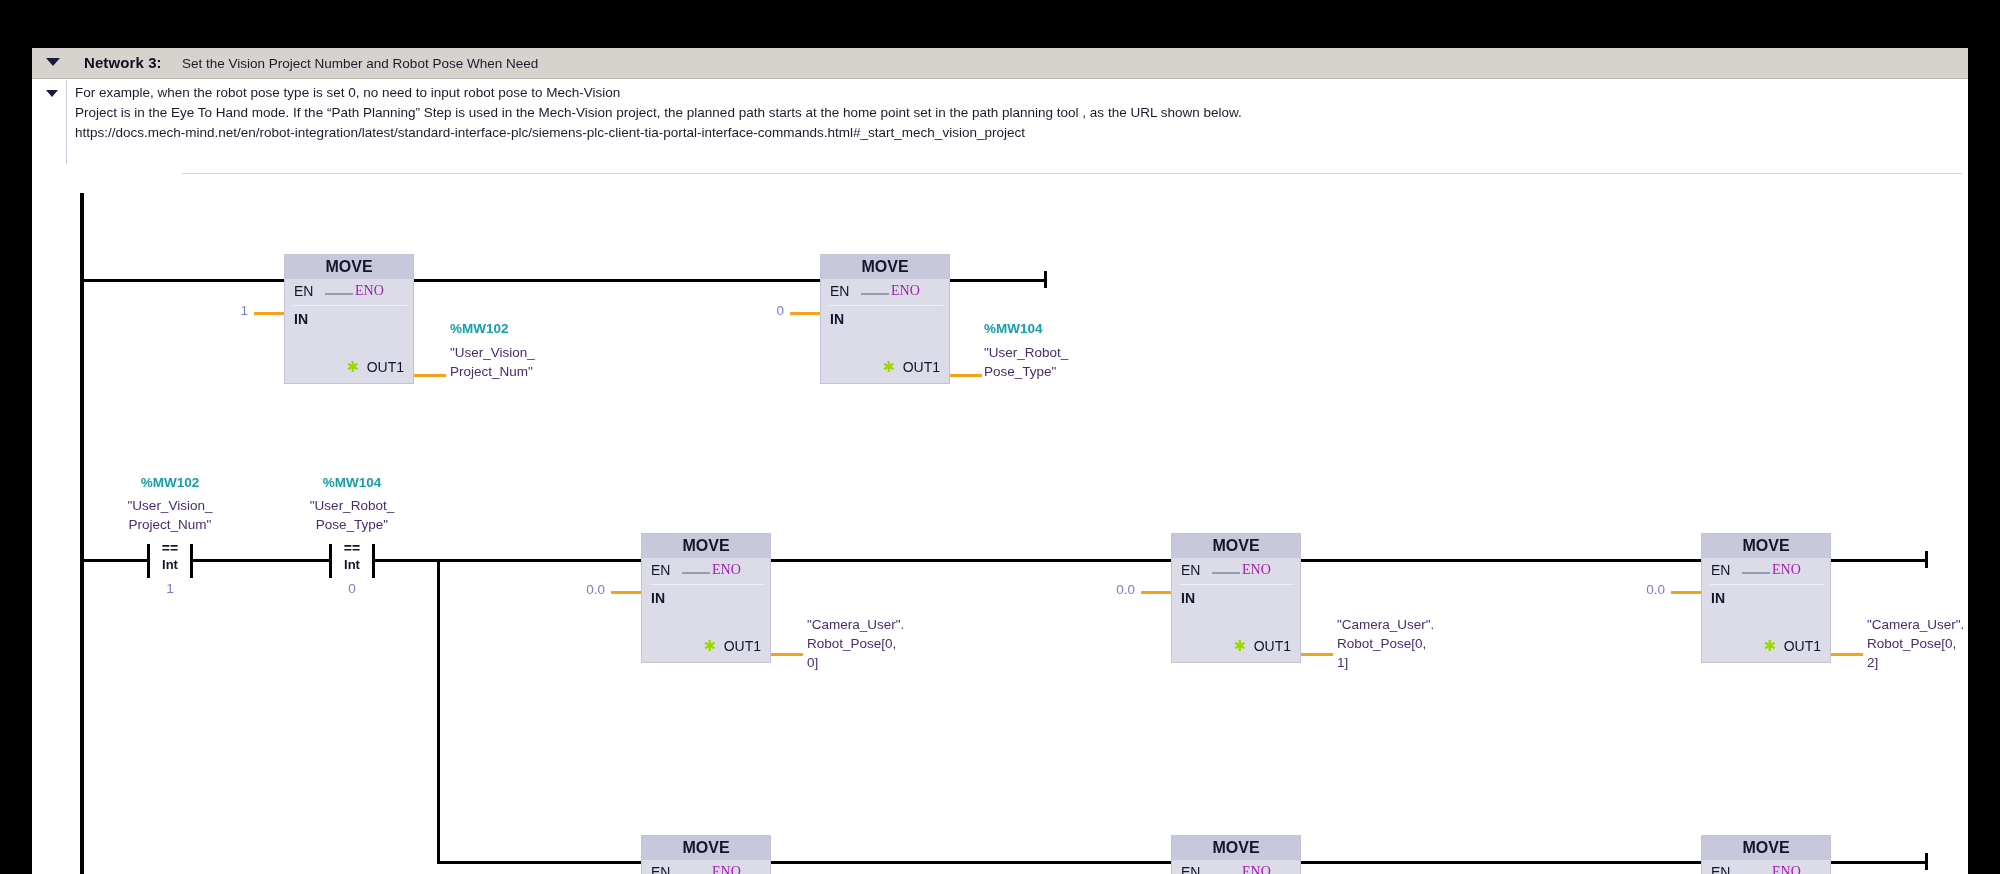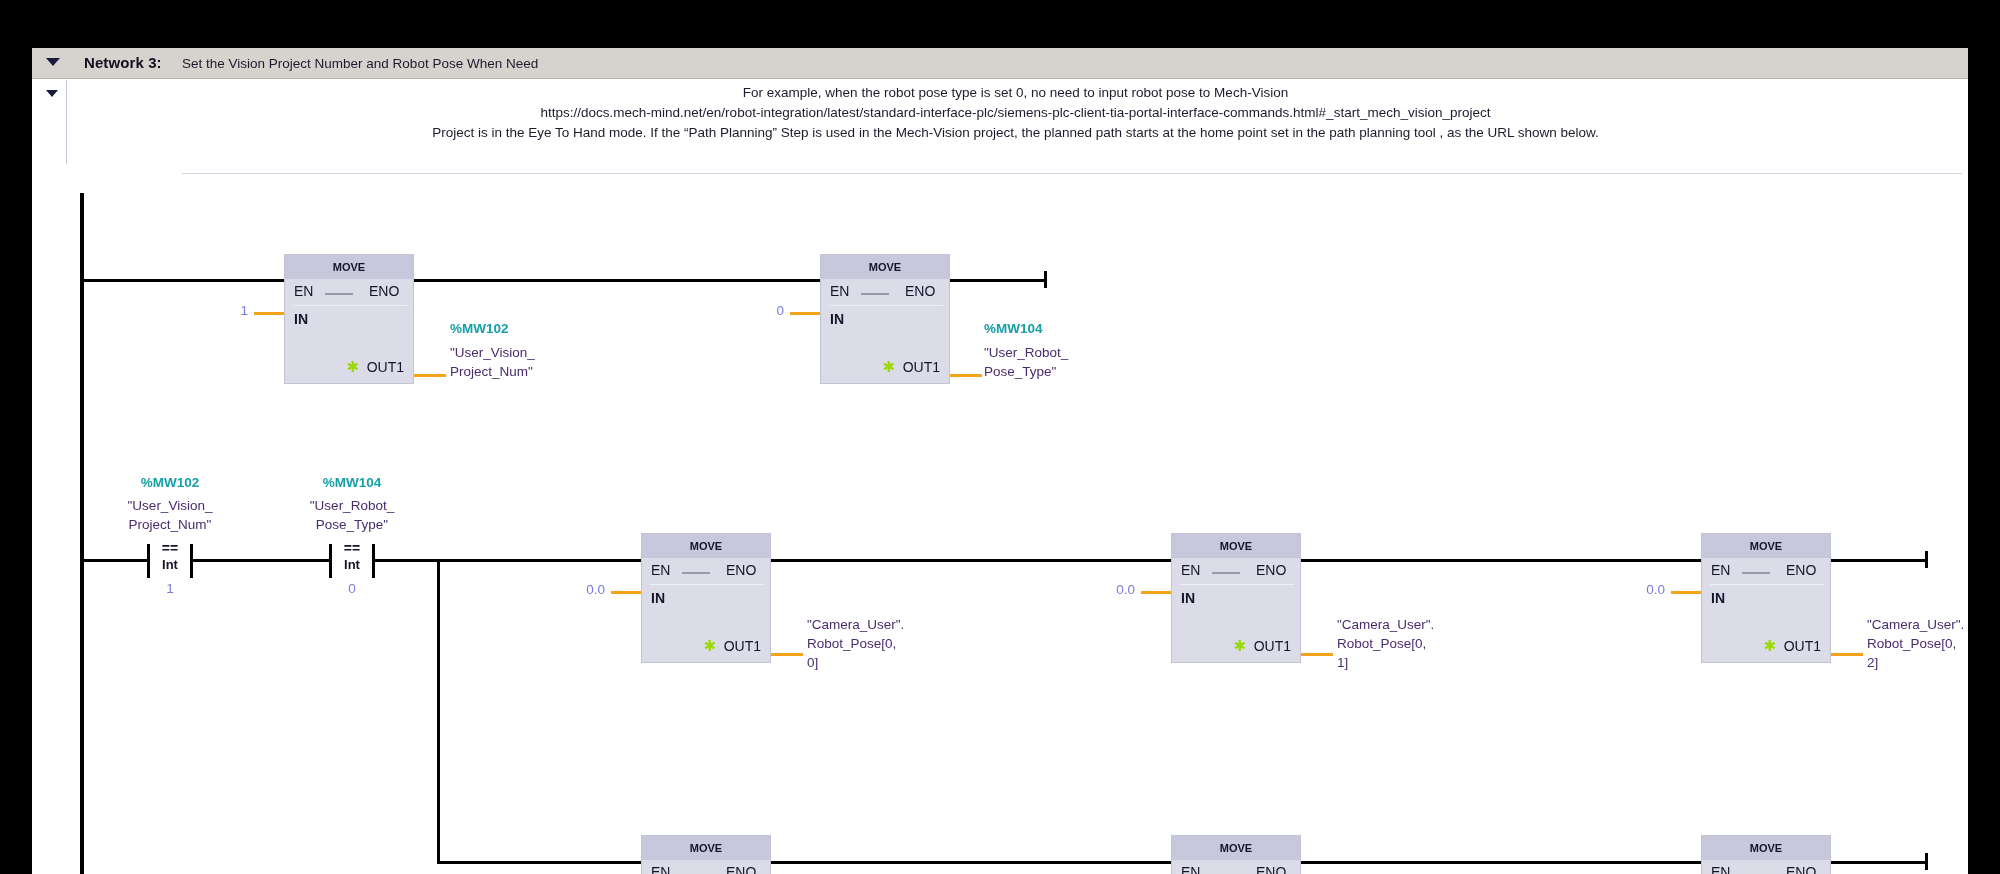--- a/index.html
+++ b/index.html
@@ -35,21 +35,20 @@
   }
   .net-subtitle{
     position:absolute;left:150px;top:8px;
     font-size:13.5px;color:#1b1b2e;white-space:nowrap;
   }
 
   
   .comment-wrap{
     position:absolute;left:0;top:32px;width:1936px;height:92px;
     background:#ffffff;
-    text-align:center;
   }
   .comment-collapse{
     position:absolute;left:14px;top:10px;width:0;height:0;
     border-left:6px solid transparent;border-right:6px solid transparent;
     border-top:7px solid #1a1a3c;cursor:pointer;
   }
   .comment-box{
     position:absolute;left:34px;top:0px;width:1890px;height:84px;
     border-left:1px solid #c9c9dd;
     box-sizing:border-box;padding:3px 0 0 8px;
@@ -79,33 +78,33 @@
   
   .blk{
     position:absolute;width:130px;height:130px;
     background:#dcdce8;
     border:1px solid #c3c3d6;
     box-sizing:border-box;
   }
   .blk-title{
     position:absolute;left:0;top:0;width:100%;height:24px;
     background:#c8c8dc;
-    font-size:11px;font-weight:bold;color:#14142b;
+    font-size:16px;font-weight:bold;color:#14142b;
     display:flex;align-items:center;justify-content:center;
   }
   .blk-en{
     position:absolute;left:9px;top:28px;
     font-size:14px;font-weight:normal;color:#14142b;
   }
   .blk-enodash{
     position:absolute;left:40px;top:38px;width:28px;height:2px;background:#9a9aad;
   }
   .blk-eno{
-    position:absolute;left:84px;top:28px;
-    font-size:14px;color:#0f172a;
+    position:absolute;left:70px;top:28px;
+    font-size:14px;color:#a21caf;font-family:Liberation Serif, serif;
   }
   .blk-divider{
     position:absolute;left:8px;top:50px;width:114px;height:1px;background:#eeeef5;
   }
   .blk-in{
     position:absolute;left:9px;top:56px;
     font-size:14px;font-weight:bold;color:#14142b;
   }
   .blk-out{
     position:absolute;right:9px;bottom:8px;
@@ -161,22 +160,22 @@
   <div class="net-header">
     <div class="net-collapse"></div>
     <div class="net-title">Network 3:</div>
     <div class="net-subtitle">Set the Vision Project Number and Robot Pose When Need</div>
   </div>
 
   <div class="comment-wrap">
     <div class="comment-collapse"></div>
     <div class="comment-box">
       <div class="comment-line">For example, when the robot pose type is set 0, no need to input robot pose to Mech-Vision</div>
+      <div class="comment-line">Project is in the Eye To Hand mode. If the “Path Planning” Step is used in the Mech-Vision project, the planned path starts at the home point set in the path planning tool , as the URL shown below.</div>
       <div class="comment-line url">https://docs.mech-mind.net/en/robot-integration/latest/standard-interface-plc/siemens-plc-client-tia-portal-interface-commands.html#_start_mech_vision_project</div>
-      <div class="comment-line">Project is in the Eye To Hand mode. If the “Path Planning” Step is used in the Mech-Vision project, the planned path starts at the home point set in the path planning tool , as the URL shown below.</div>
     </div>
   </div>
 
   <div class="hr-sep"></div>
 
   <div class="ladder">
 
     <div class="rail"></div>
 
     <div class="wire-h" style="left:50px;top:101px;width:202px;"></div>

